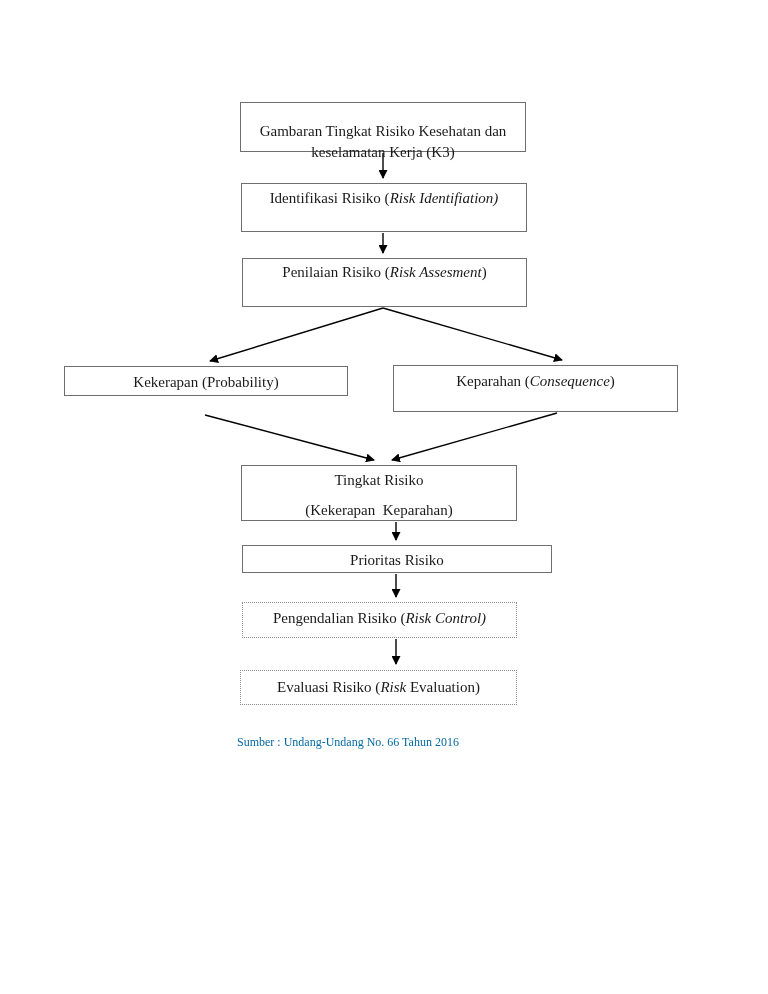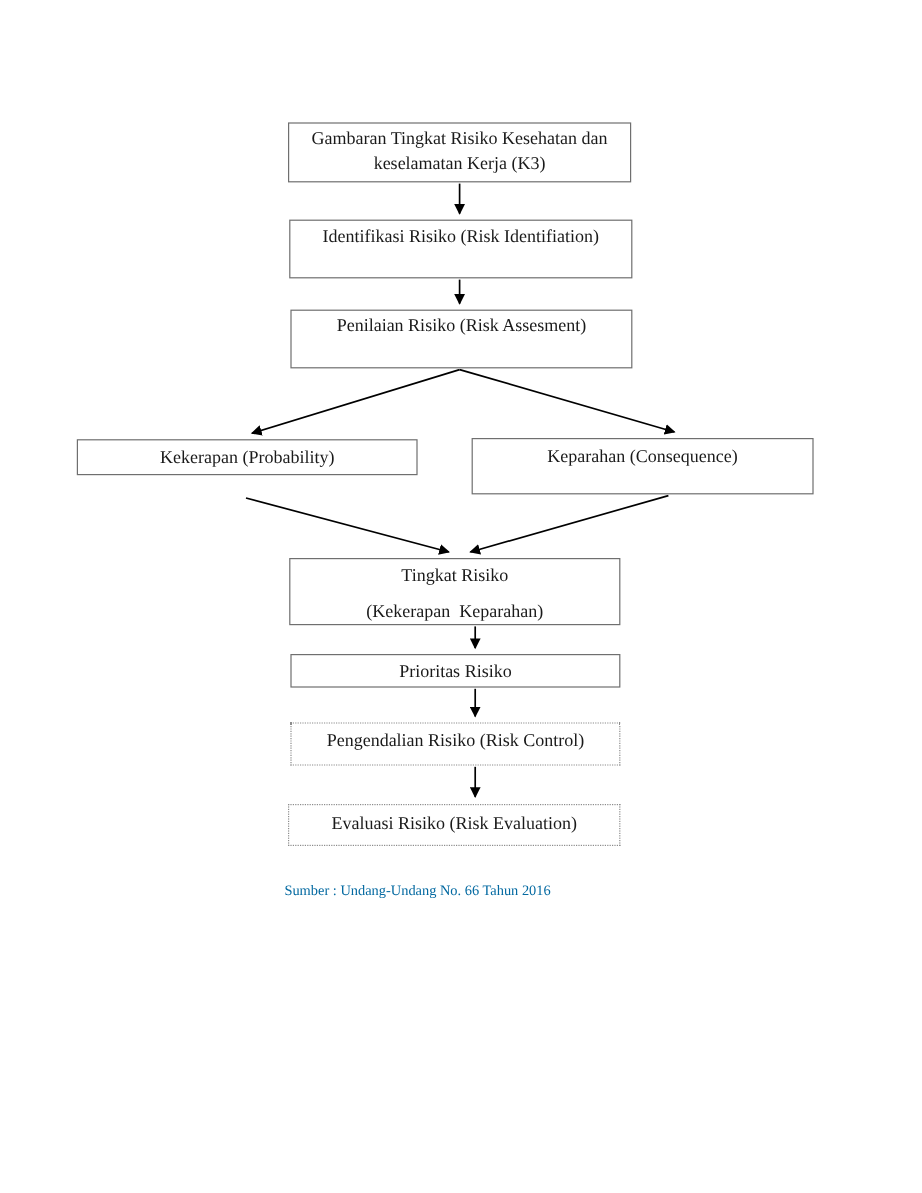--- a/index.html
+++ b/index.html
@@ -29,30 +29,30 @@
     border: 1px solid #6f6f6f;
     background: #ffffff;
     text-align: center;
     font-size: 15px;
     line-height: 20px;
     box-sizing: border-box;
   }
   .box.dotted {
     border: 1px dotted #8c8c8c;
   }
-  .box .it { }
-  .box-gambaran   { left: 240px; top: 102px; width: 286px; height: 50px; padding-top: 3px; line-height: 21px; }
+  .box .it { font-style: italic; }
+  .box-gambaran   { left: 240px; top: 102px; width: 286px; height: 50px; padding-top: 18px; line-height: 21px; }
   .box-identifikasi { left: 241px; top: 183px; width: 286px; height: 49px; padding-top: 4px; }
   .box-penilaian  { left: 242px; top: 258px; width: 285px; height: 49px; padding-top: 3px; }
   .box-kekerapan  { left: 64px;  top: 366px; width: 284px; height: 30px; padding-top: 5px; }
   .box-keparahan  { left: 393px; top: 365px; width: 285px; height: 47px; padding-top: 5px; }
   .box-tingkat    { left: 241px; top: 465px; width: 276px; height: 56px; font-family: Liberation Serif, serif; }
   .box-tingkat .l1 { margin-top: 4px; }
   .box-tingkat .l2 { margin-top: 10px; white-space: pre; }
-  .box-prioritas  { left: 242px; top: 545px; width: 275px; height: 28px; padding-top: 4px; }
+  .box-prioritas  { left: 242px; top: 545px; width: 310px; height: 28px; padding-top: 4px; }
   .box-pengendalian { left: 242px; top: 602px; width: 275px; height: 36px; padding-top: 5px; }
   .box-evaluasi   { left: 240px; top: 670px; width: 277px; height: 35px; padding-top: 6px; }
   .source-line {
     position: absolute;
     left: 237px;
     top: 735px;
     font-size: 12px;
     color: #0369a1;
     white-space: pre;
   }

